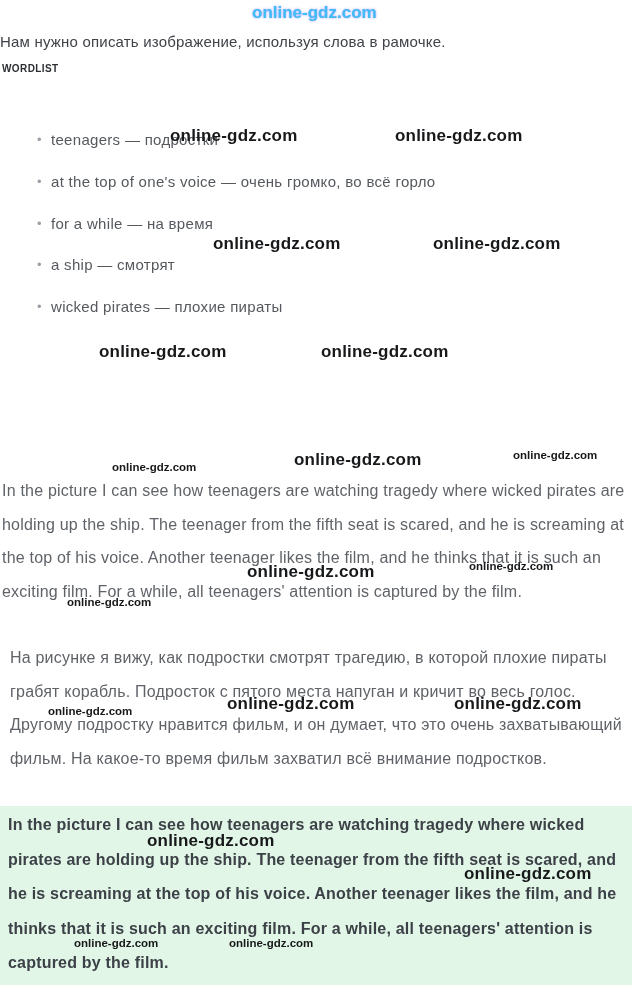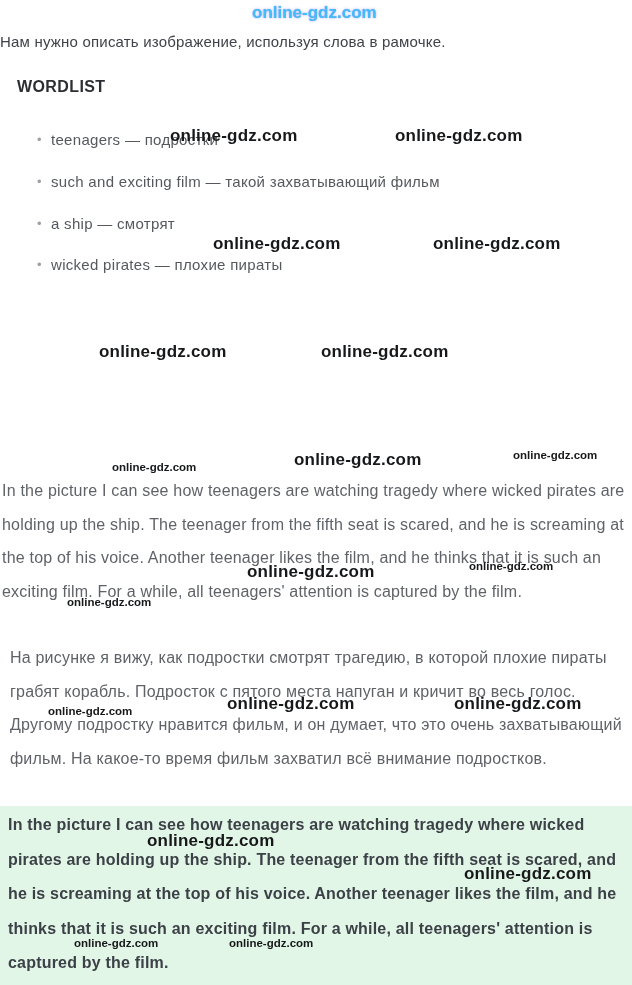--- a/index.html
+++ b/index.html
@@ -16,22 +16,22 @@
     position: absolute;
     top: 33px; left: 0;
     margin: 0;
     font-size: 15px;
     color: #3f4349;
     letter-spacing: 0.2px;
   }
   .wordlist-title {
     position: absolute;
     top: 63px; left: 2px;
-    margin: 15px;
-    font-size: 16px;
+    margin: 0;
+    font-size: 10px;
     font-weight: bold;
     color: #2b2f33;
     letter-spacing: 0.4px;
   }
   .wordlist {
     position: absolute;
     top: 103px; left: 0;
     margin: 16px; padding: 0;
     list-style: none;
     width: 579px;
@@ -103,21 +103,22 @@
 <body>
 
 <div class="content">
 
   <p class="intro">Нам нужно описать изображение, используя слова в рамочке.</p>
 
   <h2 class="wordlist-title">WORDLIST</h2>
 
   <ul class="wordlist">
       <li class="word-item">teenagers — подростки</li>
-      <li class="word-item">such and exciting film — такой захватывающий фильм</li>
+      <li class="word-item">at the top of one's voice — очень громко, во всё горло</li>
+      <li class="word-item">for a while — на время</li>
       <li class="word-item">a ship — смотрят</li>
       <li class="word-item">wicked pirates — плохие пираты</li>
     </ul>
 
   <p class="para para-en">In the picture I can see how teenagers are watching tragedy where wicked pirates are holding up the ship. The teenager from the fifth seat is scared, and he is screaming at the top of his voice. Another teenager likes the film, and he thinks that it is such an exciting film. For a while, all teenagers' attention is captured by the film.</p>
 
   <p class="para para-ru">На рисунке я вижу, как подростки смотрят трагедию, в которой плохие пираты грабят корабль. Подросток с пятого места напуган и кричит во весь голос. Другому подростку нравится фильм, и он думает, что это очень захватывающий фильм. На какое-то время фильм захватил всё внимание подростков.</p>
 
   <div class="answer">In the picture I can see how teenagers are watching tragedy where wicked pirates are holding up the ship. The teenager from the fifth seat is scared, and he is screaming at the top of his voice. Another teenager likes the film, and he thinks that it is such an exciting film. For a while, all teenagers' attention is captured by the film.</div>
 

